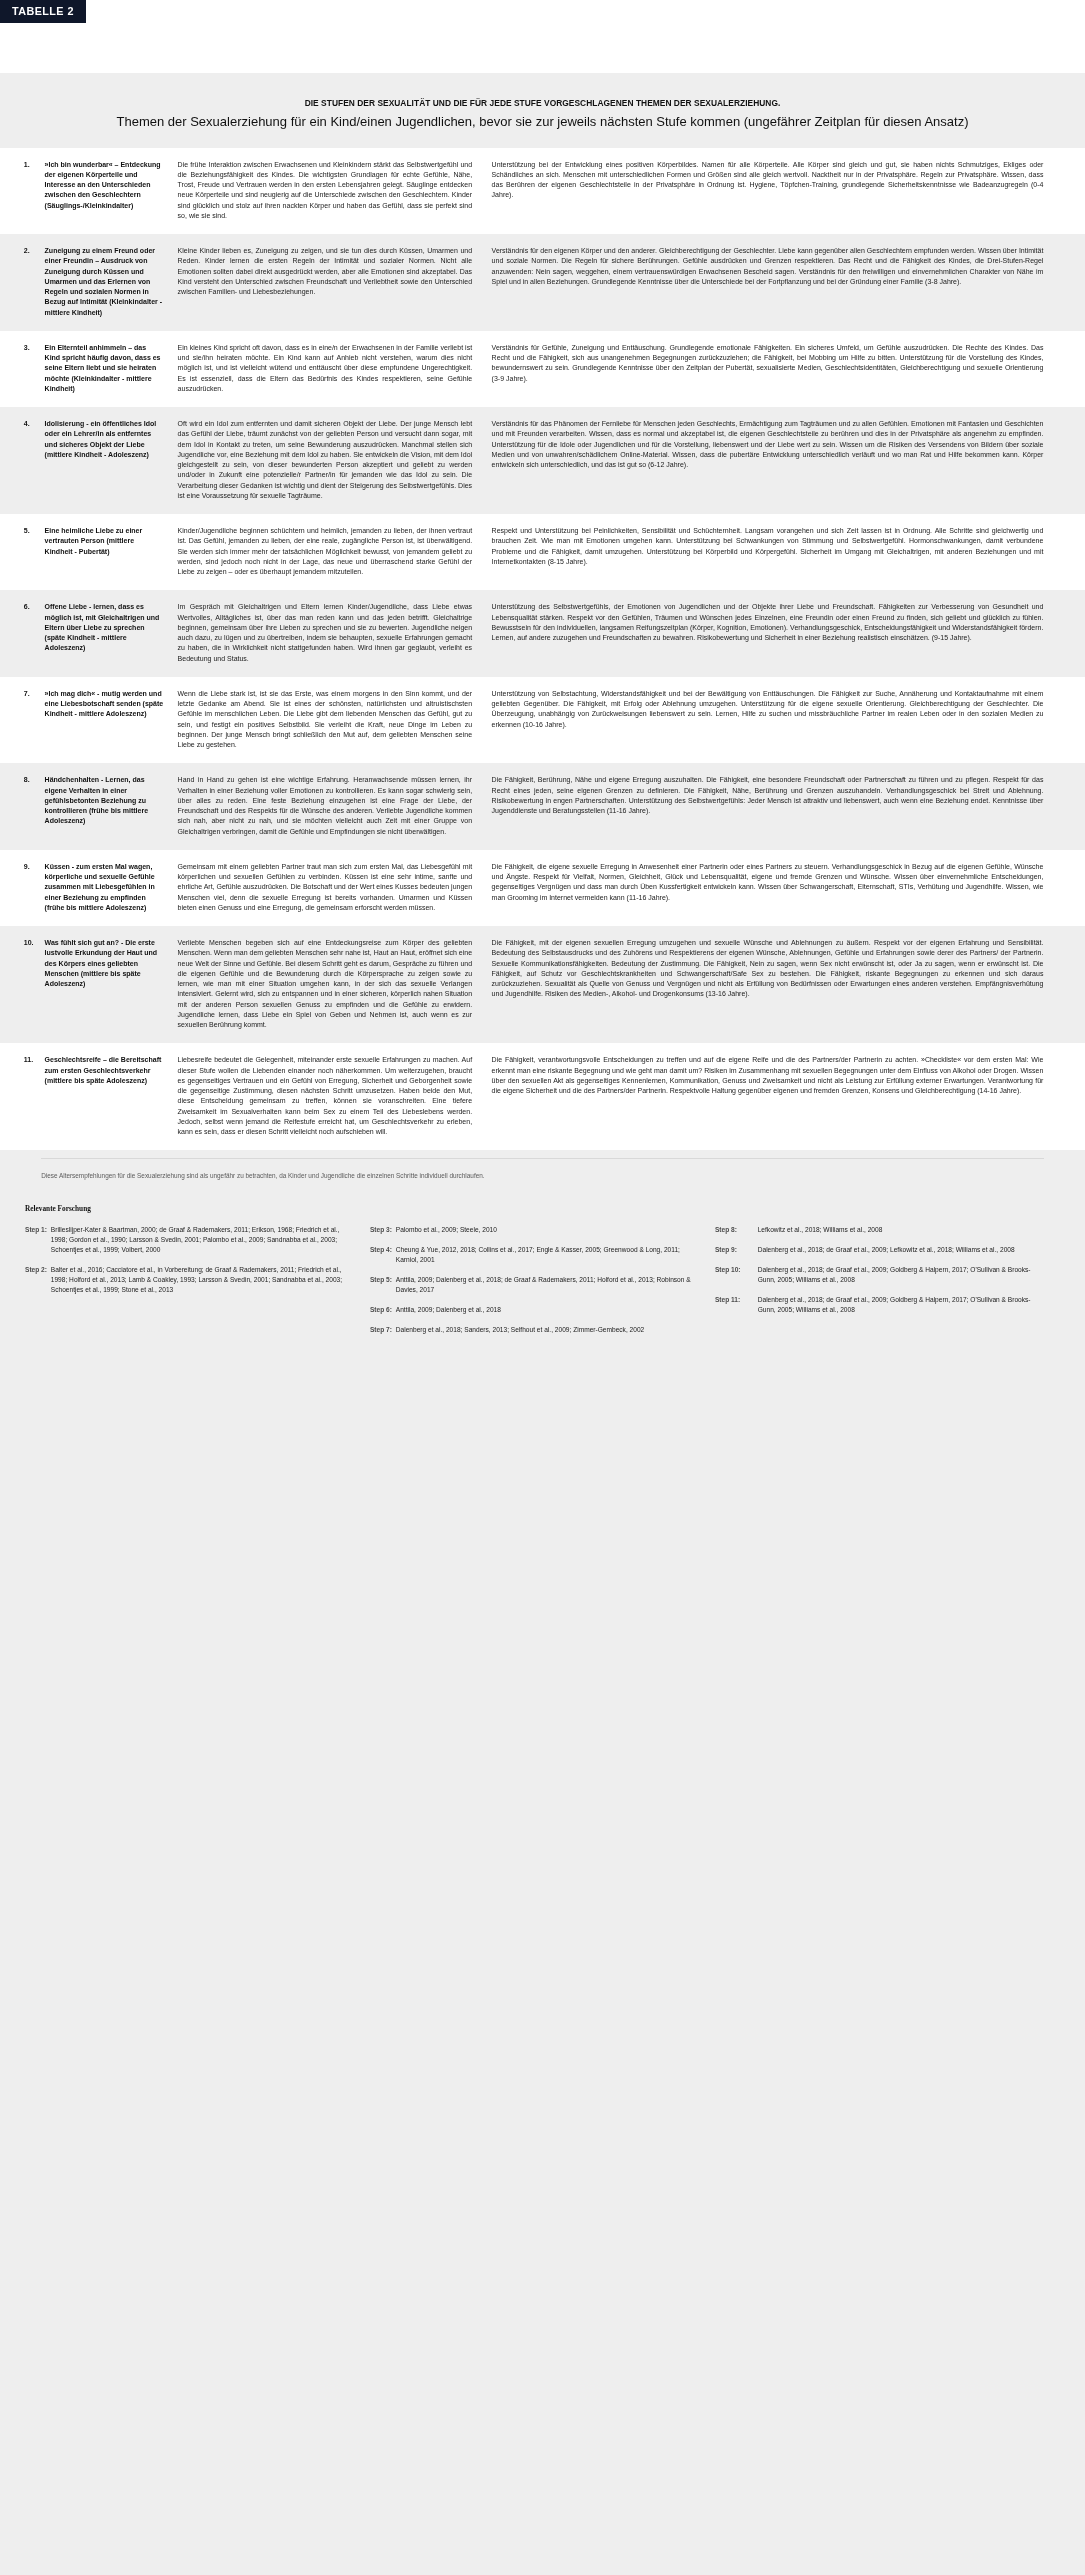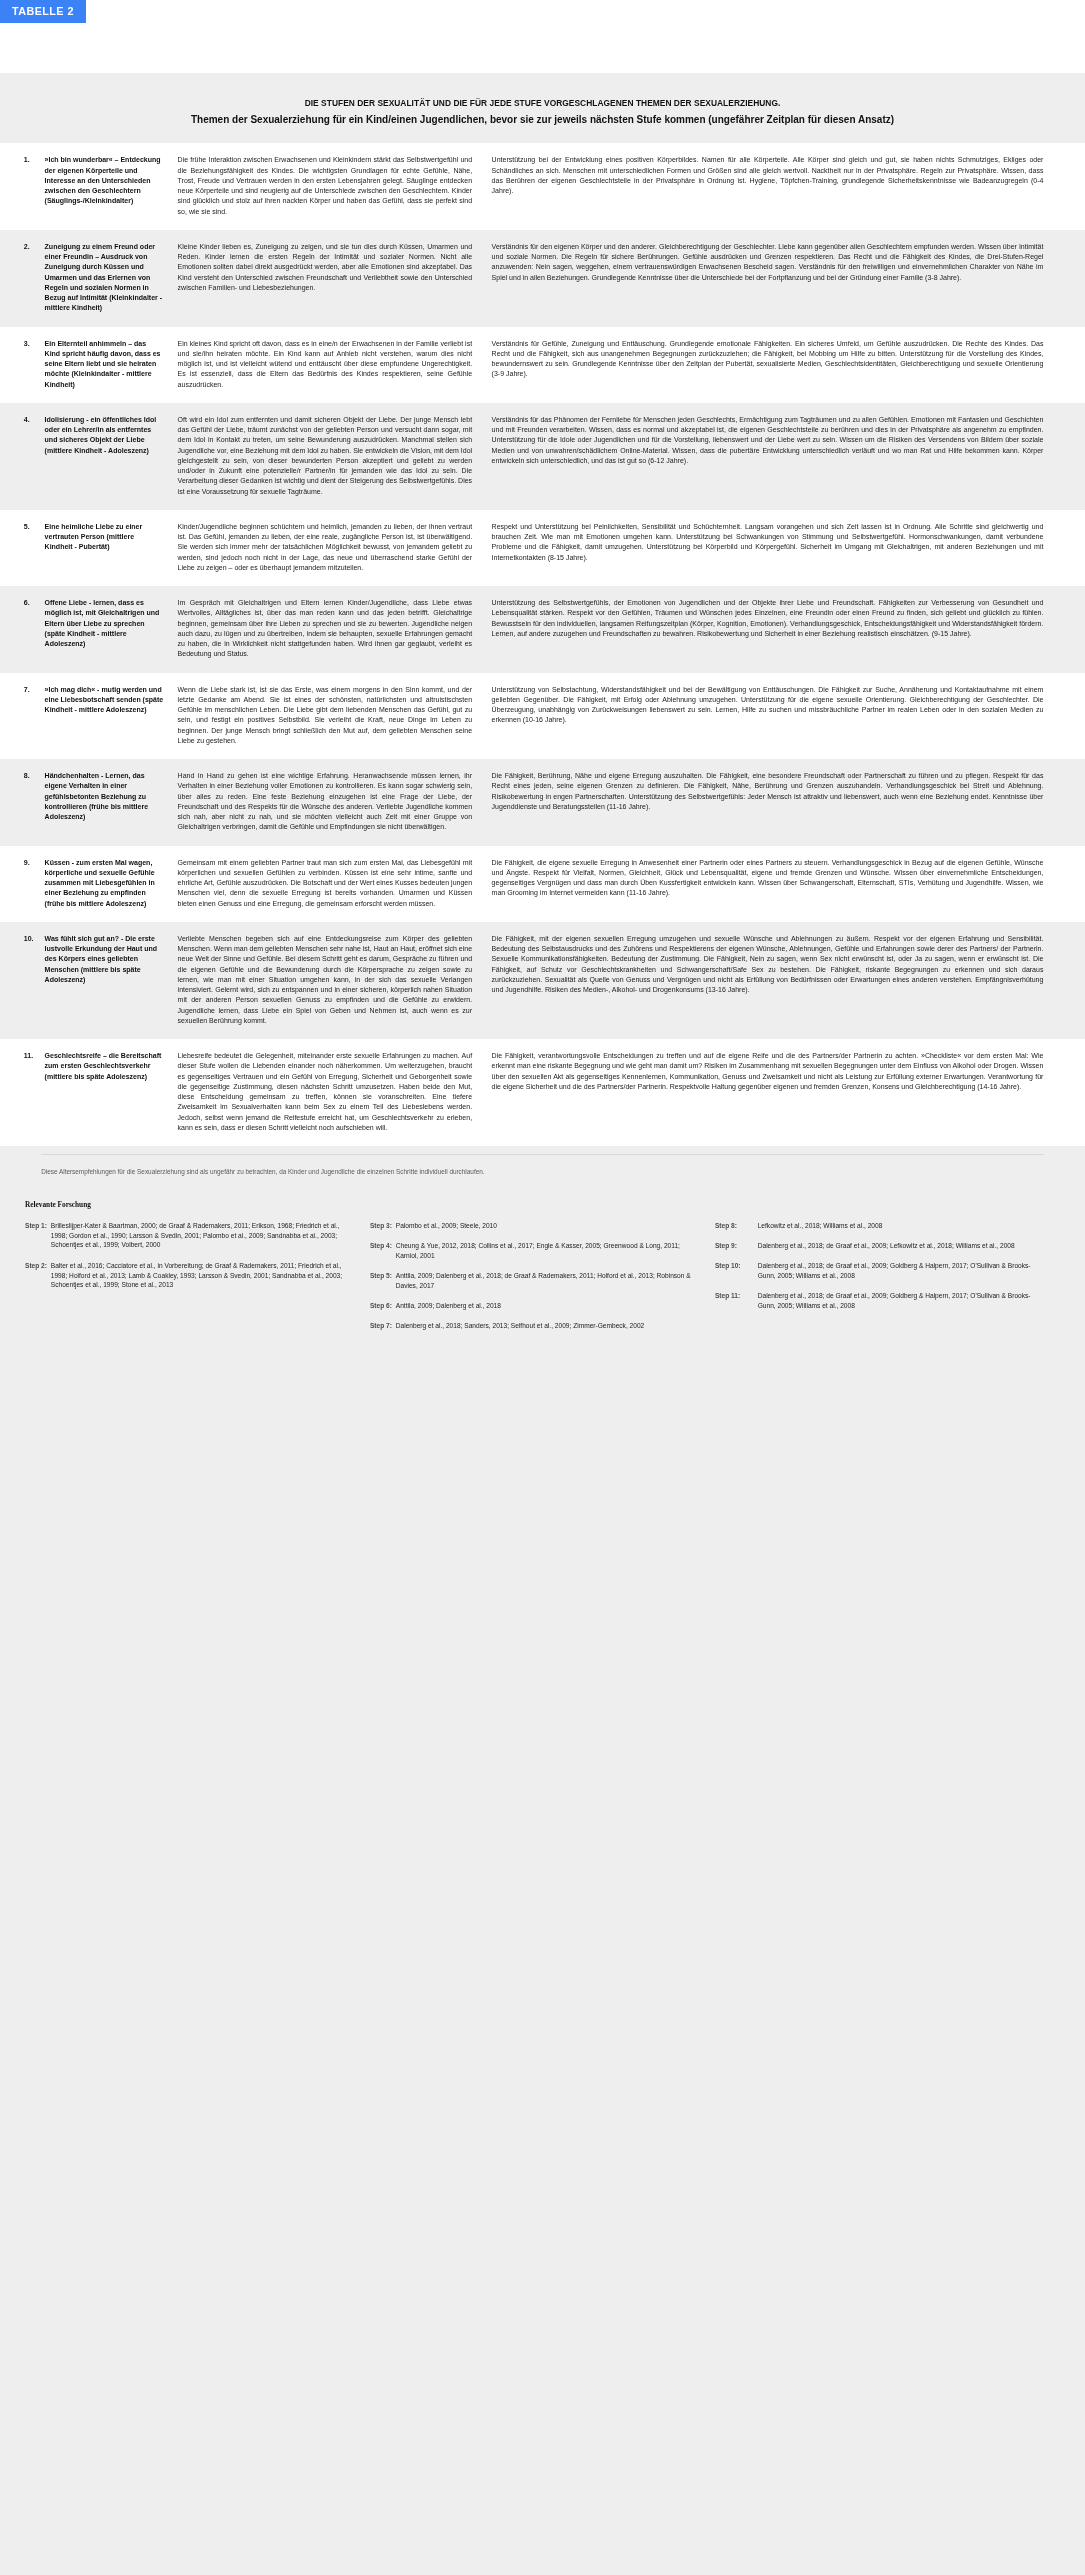--- a/index.html
+++ b/index.html
@@ -22,21 +22,21 @@
     padding: 0;
   }
   
   .badge-wrap {
     height: 30px;
     position: relative;
   }
   .tabelle-badge {
     position: absolute;
     left: 0; top: 0;
-    background: #3b82f6;
+    background: #0f172a;
     color: #ffffff;
     font-size: 10.8px;
     font-weight: bold;
     letter-spacing: 0.04em;
     padding: 6px 12px 6.5px 12px;
     line-height: 1;
   }
   
   .sheet {
     background: #eeeeee;
@@ -50,22 +50,22 @@
     text-align: center;
   }
   .title-main {
     font-size: 8.4px;
     font-weight: bold;
     letter-spacing: 0.005em;
     line-height: 1.35;
     color: #111;
   }
   .title-sub {
-    font-size: 10px;
-    font-weight: bold;
+    font-size: 13px;
+    font-weight: normal;
     line-height: 1.4;
     margin-top: 3.8px;
     color: #111;
   }
   
   .col-headers {
     display: flex;
     padding: 7.6px 20.6px 5.4px 20.6px;
     border-bottom: 0.5px solid #d4d4d4;
   }

